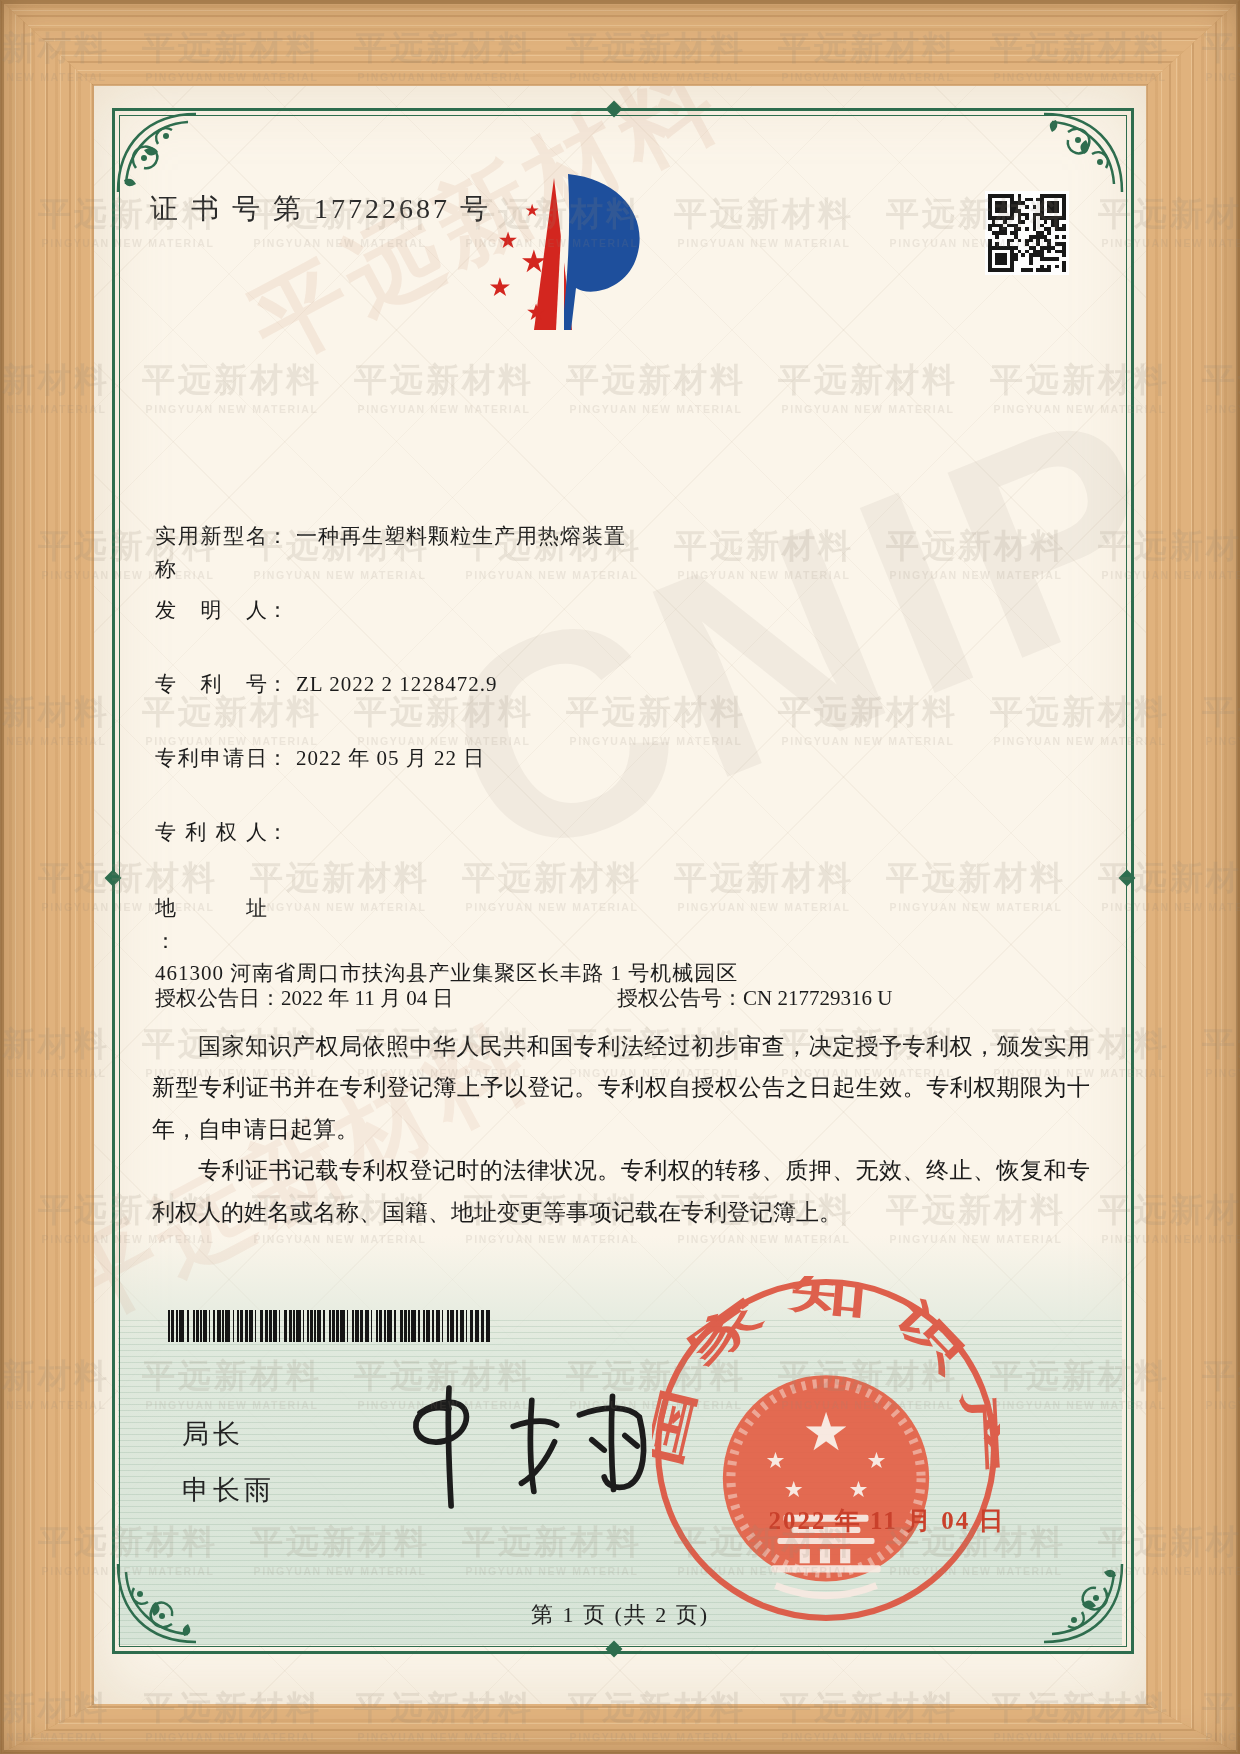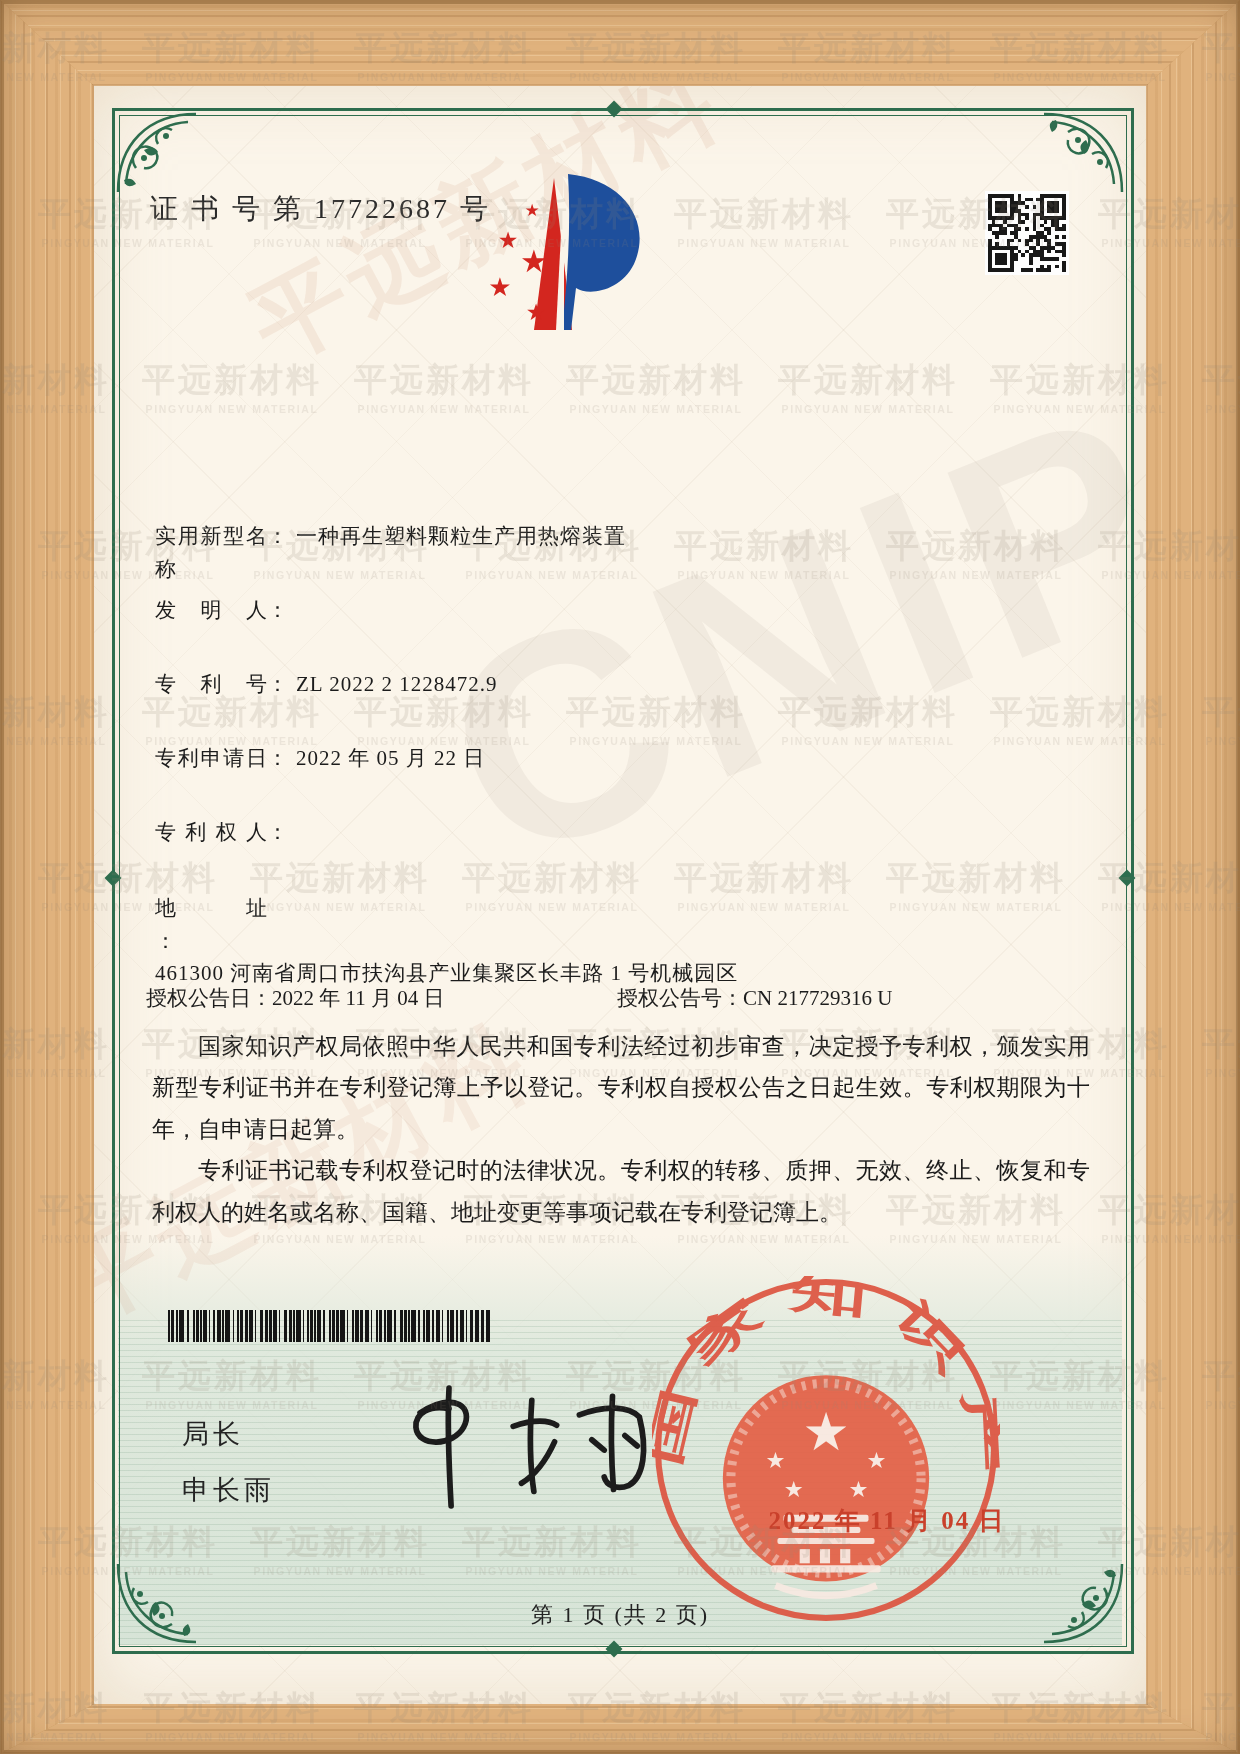--- a/index.html
+++ b/index.html
@@ -71,21 +71,21 @@
     letter-spacing:11px;color:#101010;}
 
   .field{left:155px;width:932px;display:flex;align-items:flex-start;
     font-size:21px;line-height:1.55;}
   .f-label{flex:none;display:inline-block;width:112px;text-align:justify;text-align-last:justify;}
   .f-colon{flex:none;margin-right:8px;}
   .f-value{flex:1;letter-spacing:1px;}
   .fy-0{top:520px;} .fy-1{top:594px;} .fy-2{top:668px;} .fy-3{top:742px;}
   .fy-4{top:816px;} .fy-5{top:892px;flex-direction:column;}
   .grant{font-size:21px;top:984px;white-space:nowrap;}
-  .grant-left{left:146px;text-align:center;} .grant-right{left:617px;}
+  .grant-left{left:155px;text-align:center;} .grant-right{left:617px;}
 
   .paragraphs{left:152px;top:1026px;width:938px;font-size:23px;line-height:1.8;
     text-align:justify;color:#1a1a1a;}
   .paragraphs p{margin:0;text-indent:2em;}
 
   .barcode{left:168px;top:1310px;width:330px;height:32px;display:flex;align-items:stretch;}
   .barcode span{flex:none;}
   .barcode .bar{background:#151515;}
 
   .signer{font-family:"Liberation Sans","DejaVu Sans",sans-serif;font-size:27px;

